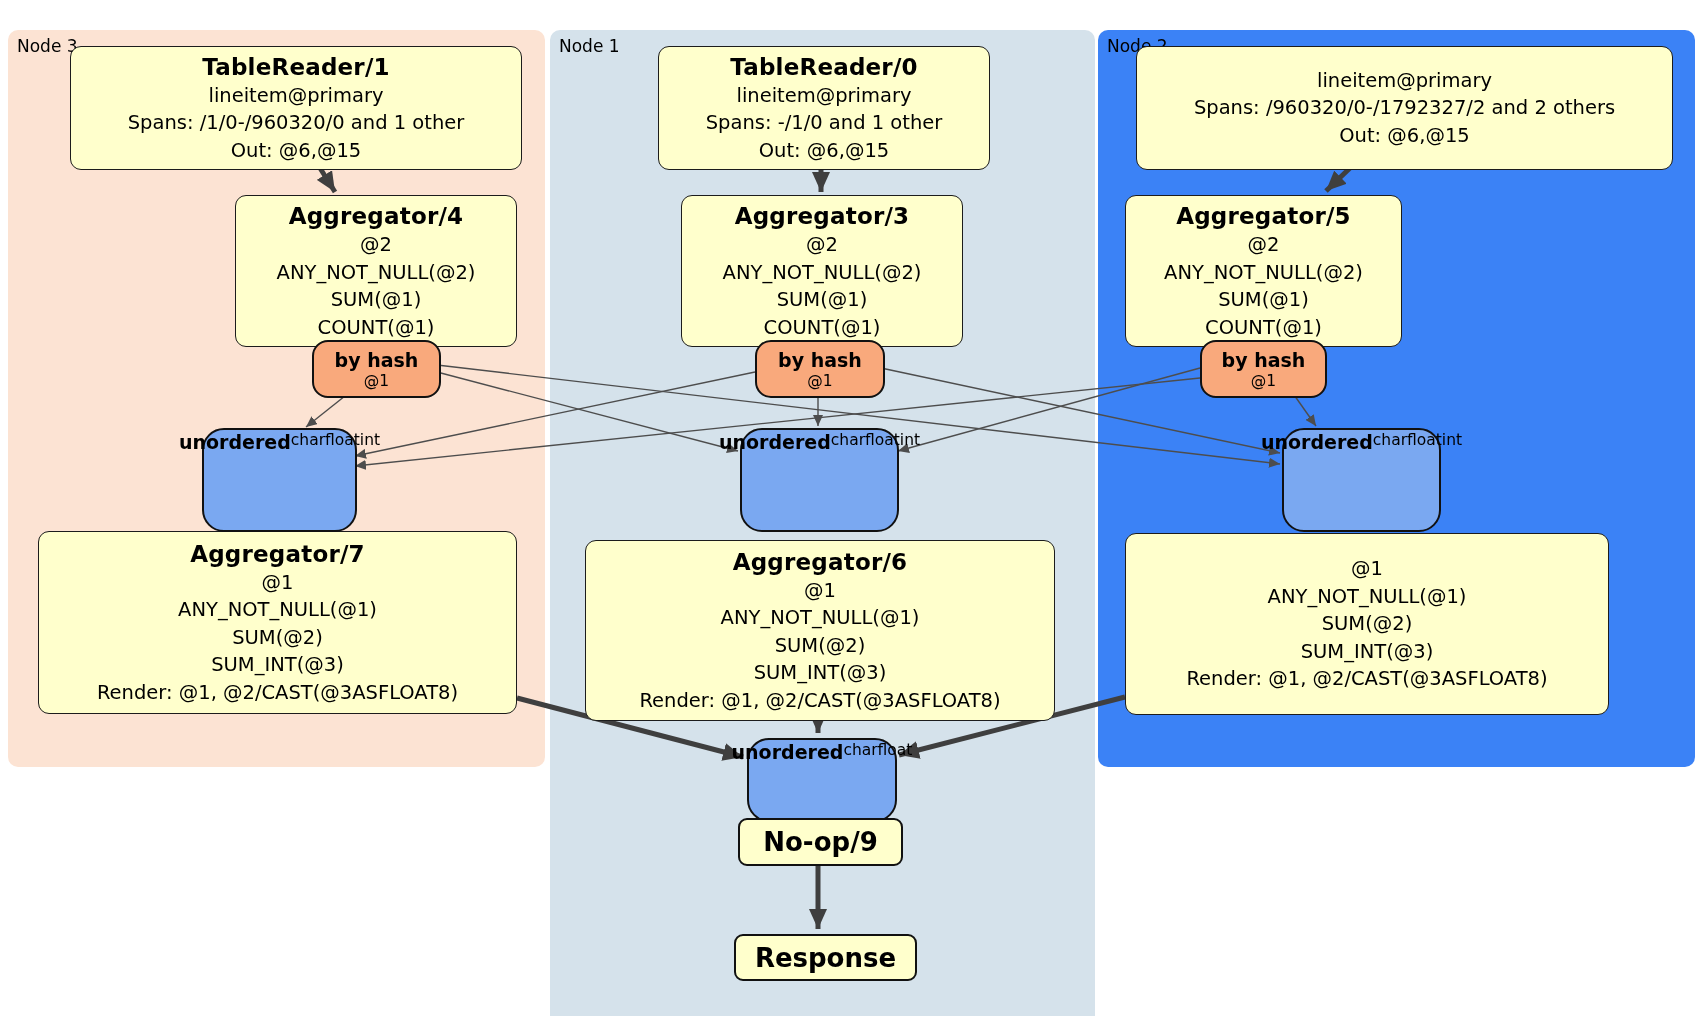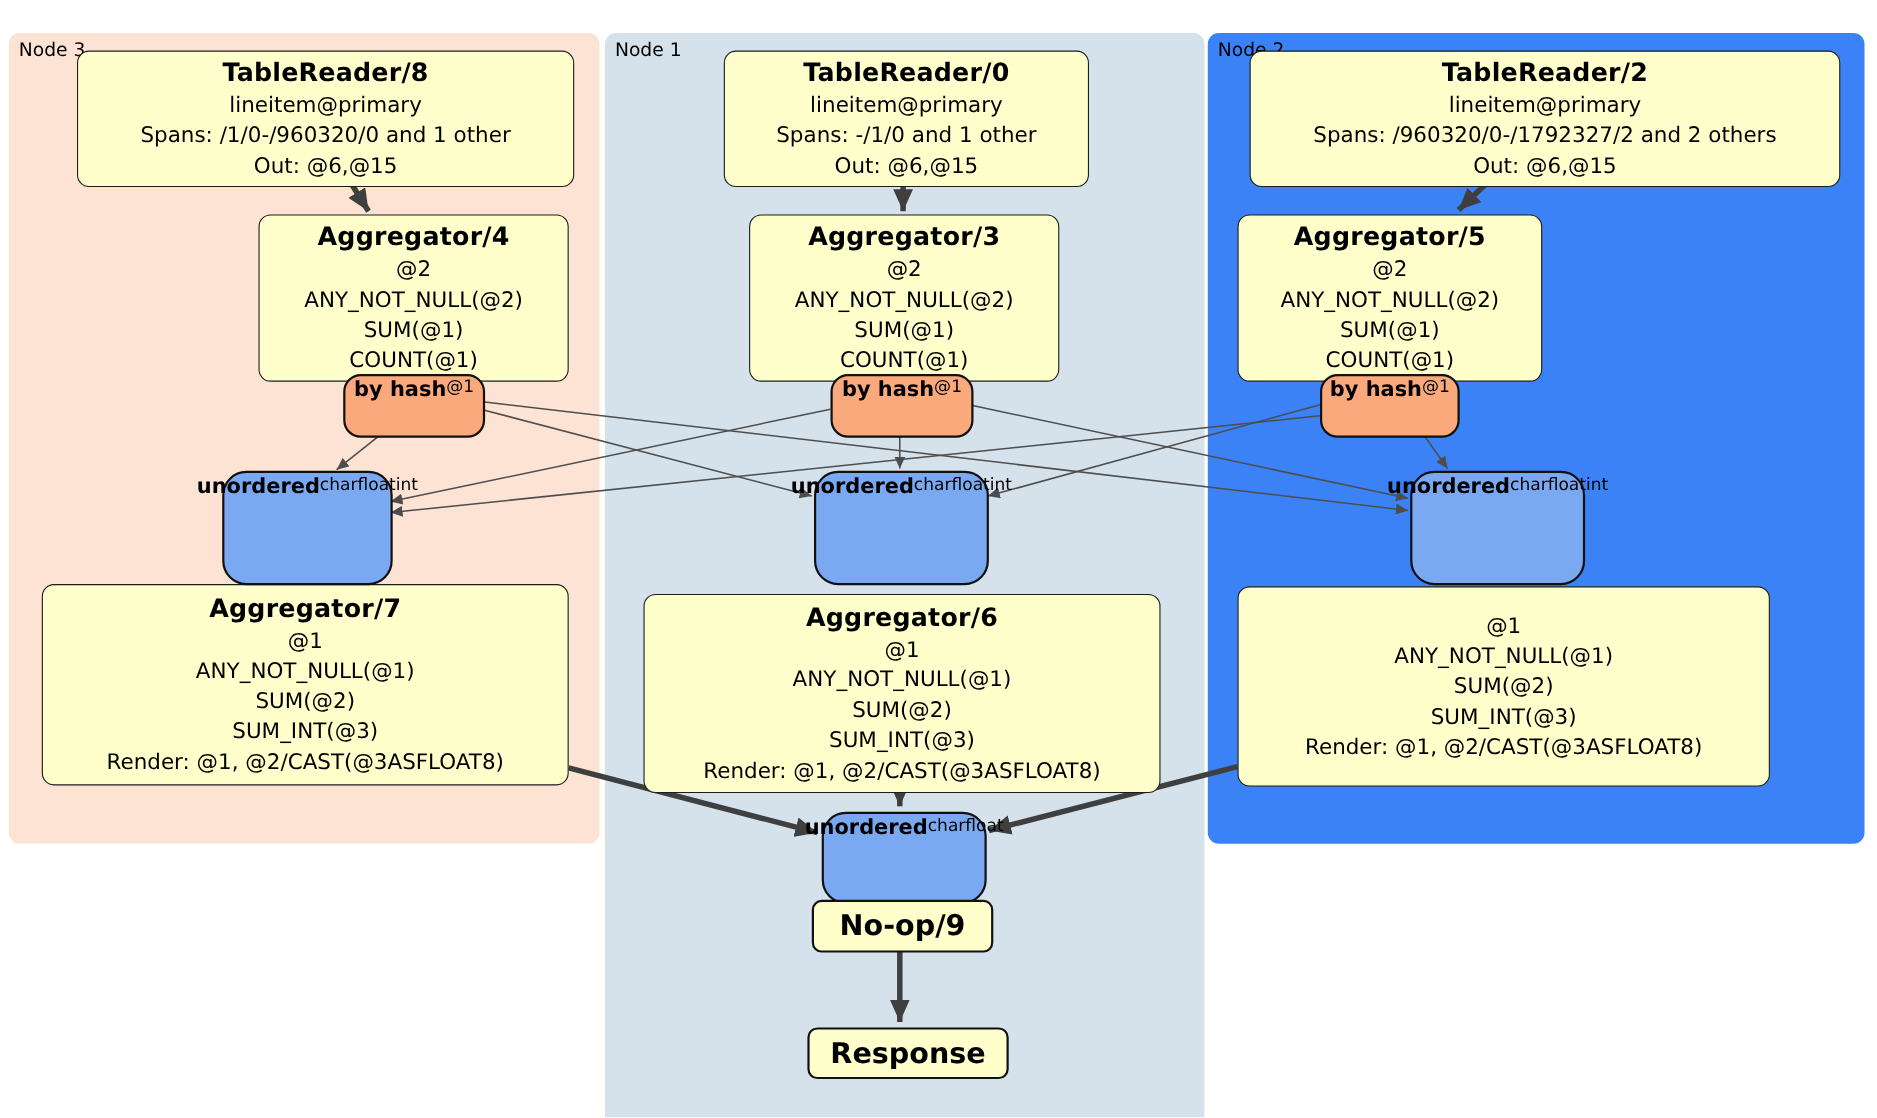--- a/index.html
+++ b/index.html
@@ -12,21 +12,21 @@
   .edges{position:absolute;left:0;top:0;width:1706px;height:1016px;z-index:2;}
   .stream{stroke:#4d4d4d;stroke-width:1.4;fill:none;}
   .flow{stroke:#3f3f3f;stroke-width:5;fill:none;}
 
   .pbox{position:absolute;background:#ffffcc;border:1.6px solid #1c1c1c;border-radius:11px;
         display:flex;flex-direction:column;justify-content:center;text-align:center;z-index:3;}
   .ptitle{font-weight:bold;font-size:23px;line-height:30px;letter-spacing:.2px;}
   .pline{font-size:19.5px;line-height:27.5px;}
 
   .router{position:absolute;background:#f9a97c;border:2px solid #111;border-radius:16px;
-          display:flex;flex-direction:row;justify-content:center;text-align:center;z-index:4;}
+          display:flex;flex-direction:column;justify-content:center;text-align:center;z-index:4;}
   .rtitle{font-weight:bold;font-size:19px;line-height:24px;}
   .rline{font-size:15.5px;line-height:19px;}
 
   .sync{position:absolute;background:#7aa8f1;border:2px solid #111;border-radius:22px;
         display:flex;flex-direction:row;justify-content:center;text-align:center;z-index:4;}
   .stitle{font-weight:bold;font-size:19px;line-height:25px;}
   .sline{font-size:15.5px;line-height:21px;}
 
   .mini{position:absolute;background:#ffffcc;border:2px solid #111;border-radius:9px;
         display:flex;align-items:center;justify-content:center;z-index:5;}
@@ -68,33 +68,32 @@
       <line x1="320" y1="168" x2="335" y2="192" class="flow" marker-end="url(#arrow-flow)"></line>
       <line x1="821" y1="168" x2="821" y2="192" class="flow" marker-end="url(#arrow-flow)"></line>
       <line x1="1350" y1="168" x2="1326" y2="191" class="flow" marker-end="url(#arrow-flow)"></line>
       <line x1="517" y1="698" x2="743" y2="757" class="flow" marker-end="url(#arrow-flow)"></line>
       <line x1="818" y1="710" x2="818" y2="733" class="flow" marker-end="url(#arrow-flow)"></line>
       <line x1="1125" y1="697" x2="899" y2="755" class="flow" marker-end="url(#arrow-flow)"></line>
       <line x1="818" y1="862" x2="818" y2="929" class="flow" marker-end="url(#arrow-flow)"></line>
     </svg>
 
   <div class="pbox" style="left:70px;top:46px;width:450px;height:122px">
-    <div class="ptitle">TableReader/8</div>
+    <div class="ptitle">TableReader/1</div>
     <div class="pline">lineitem@primary</div>
     <div class="pline">Spans: /1/0-/960320/0 and 1 other</div>
     <div class="pline">Out: @6,@15</div>
   </div>
   <div class="pbox" style="left:658px;top:46px;width:330px;height:122px">
     <div class="ptitle">TableReader/0</div>
     <div class="pline">lineitem@primary</div>
     <div class="pline">Spans: -/1/0 and 1 other</div>
     <div class="pline">Out: @6,@15</div>
   </div>
   <div class="pbox" style="left:1136px;top:46px;width:535px;height:122px">
-    <div class="ptitle">TableReader/2</div>
     <div class="pline">lineitem@primary</div>
     <div class="pline">Spans: /960320/0-/1792327/2 and 2 others</div>
     <div class="pline">Out: @6,@15</div>
   </div>
 
   <div class="pbox" style="left:235px;top:195px;width:280px;height:150px">
     <div class="ptitle">Aggregator/4</div>
     <div class="pline">@2</div>
     <div class="pline">ANY_NOT_NULL(@2)</div>
     <div class="pline">SUM(@1)</div>

